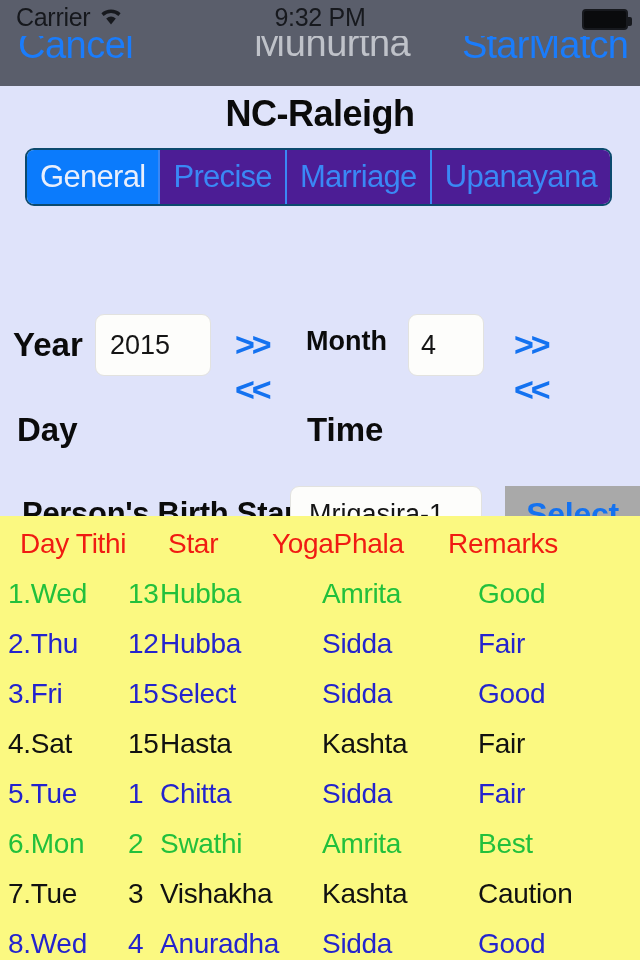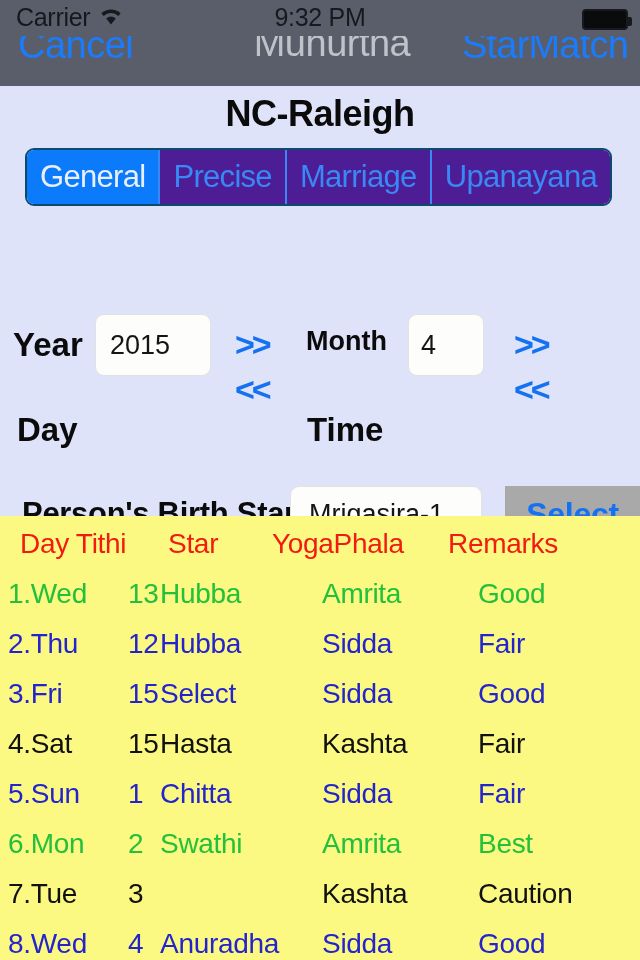--- a/index.html
+++ b/index.html
@@ -237,36 +237,37 @@
           <span class="cell c-rem">Good</span>
         </div>
         <div class="trow" style="top: 212px; color: rgb(17, 17, 17);">
           <span class="cell c-day">4.Sat</span>
           <span class="cell c-tithi">15</span>
           <span class="cell c-star">Hasta</span>
           <span class="cell c-yoga">Kashta</span>
           <span class="cell c-rem">Fair</span>
         </div>
         <div class="trow" style="top: 262px; color: rgb(36, 36, 205);">
-          <span class="cell c-day">5.Sun</span>
+          <span class="cell c-day">5.Tue</span>
           <span class="cell c-tithi">1</span>
           <span class="cell c-star">Chitta</span>
           <span class="cell c-yoga">Sidda</span>
           <span class="cell c-rem">Fair</span>
         </div>
         <div class="trow" style="top: 312px; color: rgb(34, 192, 60);">
           <span class="cell c-day">6.Mon</span>
           <span class="cell c-tithi">2</span>
           <span class="cell c-star">Swathi</span>
           <span class="cell c-yoga">Amrita</span>
           <span class="cell c-rem">Best</span>
         </div>
         <div class="trow" style="top: 362px; color: rgb(17, 17, 17);">
           <span class="cell c-day">7.Tue</span>
           <span class="cell c-tithi">3</span>
+          <span class="cell c-star">Vishakha</span>
           <span class="cell c-yoga">Kashta</span>
           <span class="cell c-rem">Caution</span>
         </div>
         <div class="trow" style="top: 412px; color: rgb(36, 36, 205);">
           <span class="cell c-day">8.Wed</span>
           <span class="cell c-tithi">4</span>
           <span class="cell c-star">Anuradha</span>
           <span class="cell c-yoga">Sidda</span>
           <span class="cell c-rem">Good</span>
         </div>

